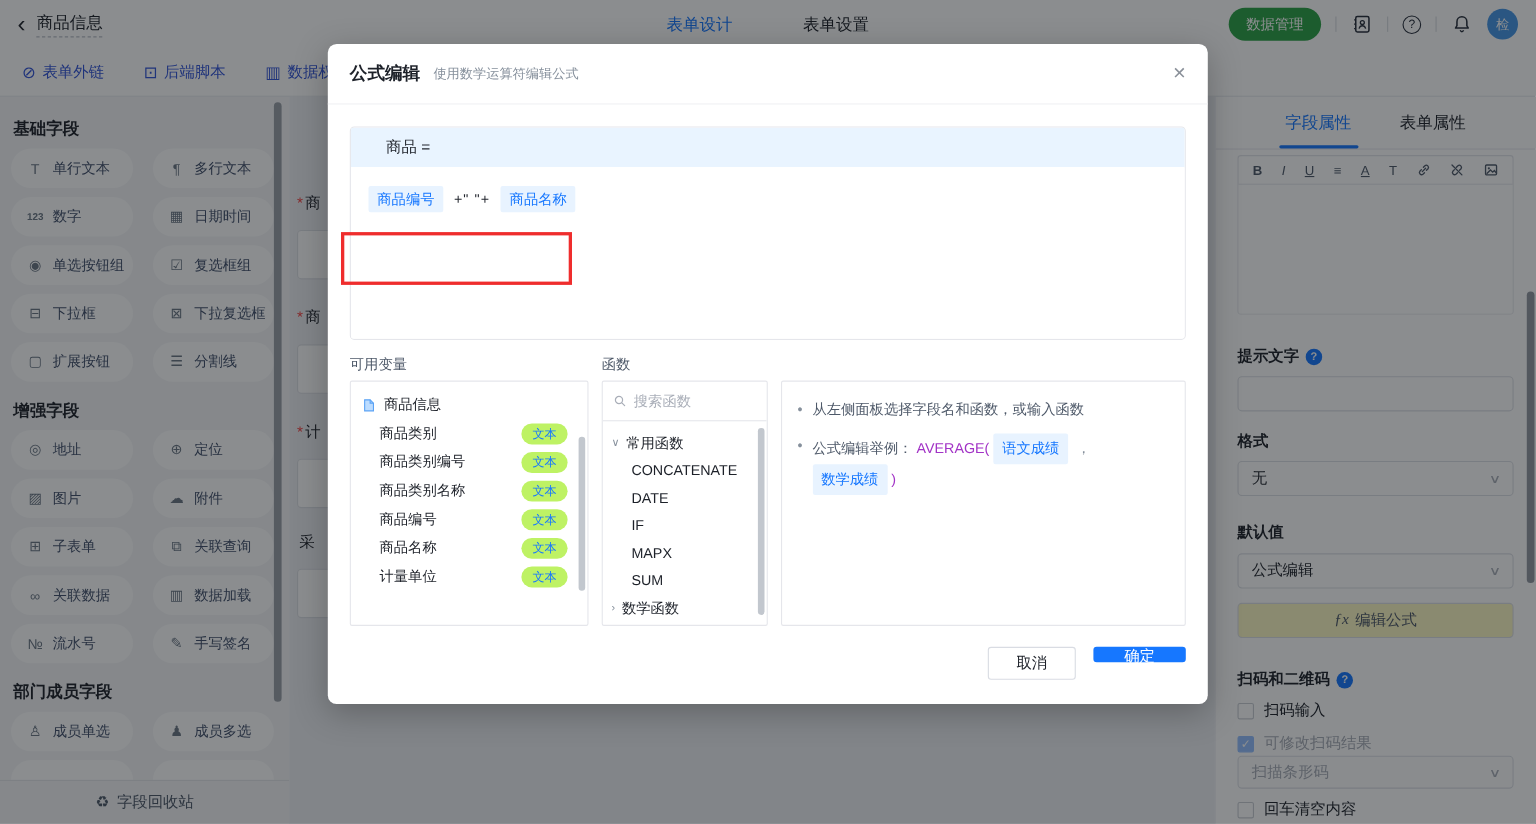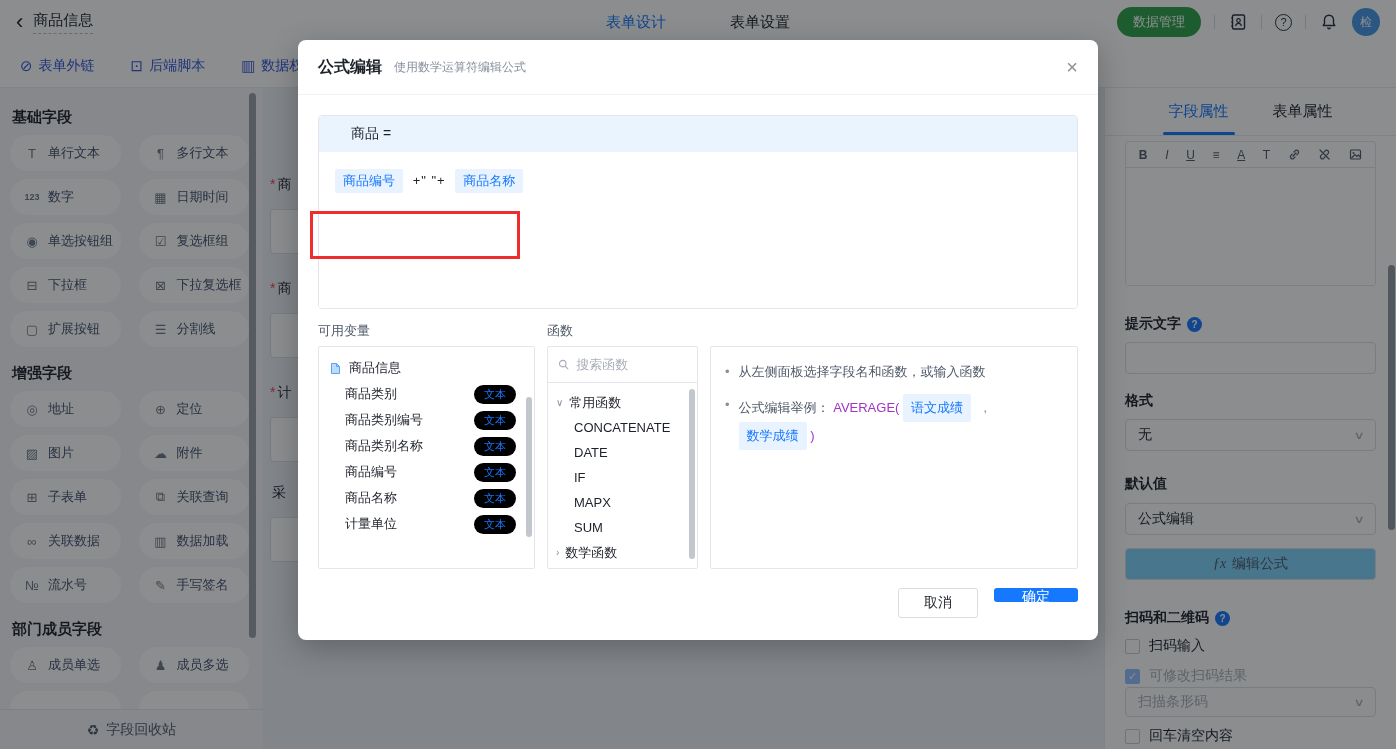--- a/index.html
+++ b/index.html
@@ -73,21 +73,21 @@
     border-bottom:1px solid #e3e5ea; color:#4e5969; font-size:12px; padding:0 4px; }
   .rte-bar span, .rte-bar svg { cursor:pointer; }
   .rte-area { height:117px; background:#fff; }
   .rp-label { margin-top:29px; font-size:14px; font-weight:bold; display:flex; align-items:center; gap:6px; }
   .q-badge { width:15px; height:15px; border-radius:50%; background:#1677ff; color:#fff;
     font-size:10px; display:inline-flex; align-items:center; justify-content:center; }
   .rp-input { margin-top:9px; height:32px; border:1px solid #dde0e6; border-radius:4px; background:#fff; }
   .rp-select { margin-top:9px; height:32px; border:1px solid #dde0e6; border-radius:4px; background:#fff;
     display:flex; align-items:center; justify-content:space-between; padding:0 12px; font-size:14px; cursor:pointer; }
   .chev { color:#a9aeb8; font-size:11px; transform:scaleX(1.4); }
-  .fx-btn { margin-top:13px; height:32px; border:1px solid #dde0e6; border-radius:4px; background:#7dd3fc;
+  .fx-btn { margin-top:13px; height:32px; border:1px solid #dde0e6; border-radius:4px; background:#fef9c3;
     width:100%; display:flex; align-items:center; justify-content:center; gap:6px;
     color:#4e5969; font-size:14px; cursor:pointer; }
   .fx-g { font-style:italic; font-family:"Liberation Serif","DejaVu Serif",serif; }
   .cb-row { margin-top:12px; display:flex; align-items:center; gap:9px; font-size:14px; cursor:pointer; }
   .cb { width:15px; height:15px; border:1px solid #c9cdd4; border-radius:2px; background:#fff; flex:none; }
   .cb.checked { background:#94bfff; border-color:#94bfff; color:#fff; font-size:11px;
     display:flex; align-items:center; justify-content:center; }
   .cb-row.disabled { color:#a9aeb8; }
   .rp-select.disabled { color:#a9aeb8; background:#fdfdfe; cursor:default; }
   .page-scroll { position:absolute; left:1388px; top:265px; width:7px; height:265px;
@@ -114,21 +114,21 @@
   .m-cols { display:flex; gap:12px; margin-top:6px; height:223px; }
   .v-panel { position:relative; width:217px; border:1px solid #e5e6eb; border-radius:2px; overflow:hidden; }
   .v-tabs { height:38px; display:flex; align-items:center; border-bottom:1px solid #e5e6eb; font-size:13px; }
   .v-tab { position:relative; height:100%; display:flex; align-items:center; padding:0 14px; cursor:pointer; }
   .v-tab.active { color:#1677ff; }
   .v-tab.active::after { content:""; position:absolute; left:12px; right:12px; bottom:0;
     height:2px; background:#1677ff; }
   .v-list { padding:8px 0 0 10px; }
   .v-row { height:26px; display:flex; align-items:center; gap:7px; font-size:13px; cursor:pointer; }
   .v-row.item { padding-left:16px; }
-  .badge { margin-left:auto; margin-right:18px; background:#000000; color:#1677ff;
+  .badge { margin-left:auto; margin-right:18px; background:#bef264; color:#1677ff;
     font-size:11px; padding:2px 10px; border-radius:10px; }
   .v-scroll { position:absolute; right:2px; top:50px; width:6px; height:140px;
     background:#c2c7ce; border-radius:3px; }
   .fn-panel { position:relative; width:151px; border:1px solid #e5e6eb; border-radius:2px; overflow:hidden; }
   .fn-search { height:36px; border-bottom:1px solid #e5e6eb; display:flex; align-items:center;
     gap:7px; padding:0 10px; }
   .fn-search input { border:none; outline:none; width:100%; font-size:13px;
     font-family:inherit; color:#1d2129; }
   .fn-search input::placeholder { color:#a9aeb8; }
   .fn-list { padding:7px 0 0 8px; font-size:13px; }

